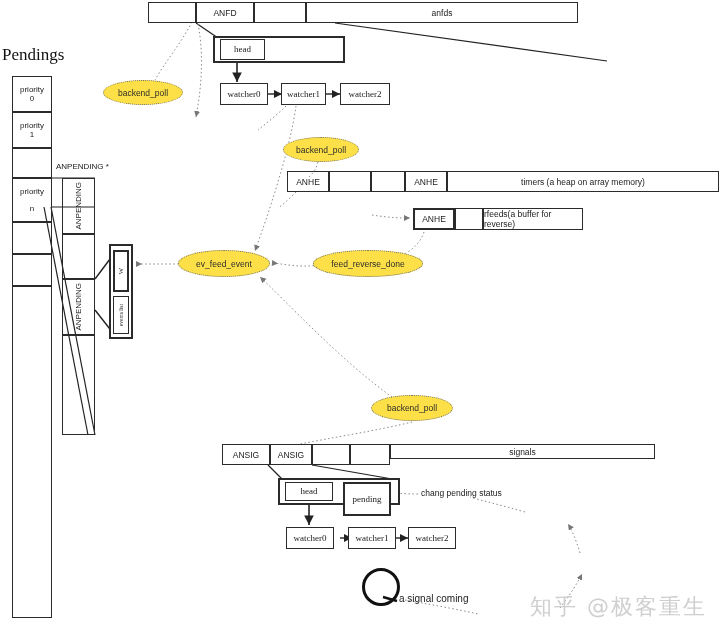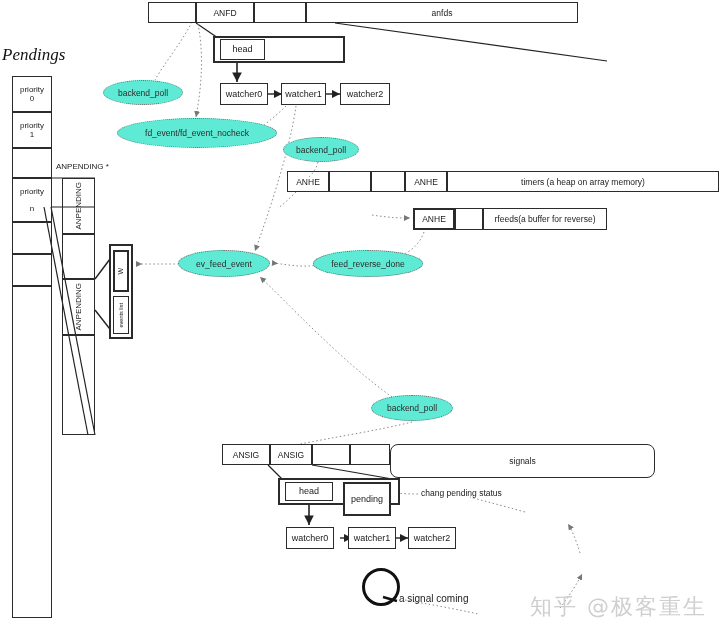--- a/index.html
+++ b/index.html
@@ -3,31 +3,31 @@
 <meta charset="utf-8">
 <style>
   html,body{margin:0;padding:0;background:#ffffff;}
   body{width:720px;height:633px;position:relative;overflow:hidden;
        font-family:"Liberation Sans", sans-serif;color:#1a1a1a;}
   #stage{position:absolute;left:0;top:0;width:720px;height:633px;}
   svg.layer{position:absolute;left:0;top:0;width:720px;height:633px;pointer-events:none;}
 
   .box{position:absolute;box-sizing:border-box;border:1px solid #2b2b2b;background:#fff;
        display:flex;align-items:center;justify-content:center;font-size:9px;line-height:1.15;
-       text-align:center;}
+       text-align:center;font-family:Liberation Serif, serif;}
   .box.thick{border:2px solid #2b2b2b;}
   .cell{position:absolute;box-sizing:border-box;border:1px solid #2b2b2b;background:transparent;
         display:flex;align-items:center;justify-content:center;font-size:8.5px;}
 
   .cloud{position:absolute;box-sizing:border-box;border:1px dotted #6e6e6e;border-radius:50%/50%;
-         background:#5eead4;display:flex;align-items:center;justify-content:center;
+         background:#fde047;display:flex;align-items:center;justify-content:center;
          font-size:8.5px;color:#2b2b2b;text-align:center;padding:0 4px;}
 
   .label{position:absolute;font-size:9px;color:#1a1a1a;white-space:nowrap;}
-  .title{position:absolute;font-family:"Liberation Serif",serif;font-size:17px;color:#111;font-style:italic;}
+  .title{position:absolute;font-family:"Liberation Serif",serif;font-size:17px;color:#111;}
   .rot{writing-mode:vertical-rl;text-orientation:mixed;transform:rotate(180deg);}
 
   .wm{position:absolute;font-family:"DejaVu Sans",sans-serif;font-size:22px;color:#cfcfcf;
       letter-spacing:2px;white-space:nowrap;}
 
   .circlemark{position:absolute;border:3px solid #111;border-radius:50%;}
 </style>
 </head>
 <body>
 
@@ -186,35 +186,35 @@
     <div class="cell" style="left:447px;top:171px;width:272px;height:21px;">
       <span>timers (a heap on array memory)</span>
     </div>
   </div>
 
   <div>
     <div class="cell thick" style="left:413px;top:208px;width:42px;height:22px;border:2px solid #2b2b2b;">
       <span>ANHE</span>
     </div>
     <div class="cell" style="left:455px;top:208px;width:28px;height:22px;"></div>
-    <div class="cell" style="left:483px;top:208px;width:124px;height:22px;">
+    <div class="cell" style="left:483px;top:208px;width:100px;height:22px;">
       <span>rfeeds(a buffer for reverse)</span>
     </div>
   </div>
 
   <div>
     <div class="cell" style="left:222px;top:444px;width:48px;height:21px;">
       <span>ANSIG</span>
     </div>
     <div class="cell" style="left:270px;top:444px;width:42px;height:21px;">
       <span>ANSIG</span>
     </div>
     <div class="cell" style="left:312px;top:444px;width:38px;height:21px;"></div>
     <div class="cell" style="left:350px;top:444px;width:40px;height:21px;"></div>
-    <div class="cell" style="left:390px;top:444px;width:265px;height:34px;border-radius:8px;">
+    <div class="cell" style="left:390px;top:444px;width:265px;height:15px;">
       <span>signals</span>
     </div>
   </div>
 
   <div class="box thick" style="left:278px;top:478px;width:122px;height:27px;"></div>
   <div class="box" style="left:285px;top:482px;width:48px;height:19px;">
     <span>head</span>
   </div>
   <div class="box thick" style="left:343px;top:482px;width:48px;height:34px;justify-content:center;">
     <span>pending</span>
@@ -227,23 +227,20 @@
     <span>watcher1</span>
   </div>
   <div class="box" style="left:408px;top:527px;width:48px;height:22px;">
     <span>watcher2</span>
   </div>
 
   <div class="cloud" style="left:103px;top:80px;width:80px;height:25px;">
     <span>backend_poll</span>
   </div>
 
-  <div class="cloud" style="left:117px;top:118px;width:160px;height:30px;">
-    <span>fd_event/fd_event_nocheck</span>
-  </div>
 
   <div class="cloud" style="left:283px;top:137px;width:76px;height:25px;">
     <span>backend_poll</span>
   </div>
 
 
   <div class="cloud" style="left:178px;top:250px;width:92px;height:27px;">
     <span>ev_feed_event</span>
   </div>
 

